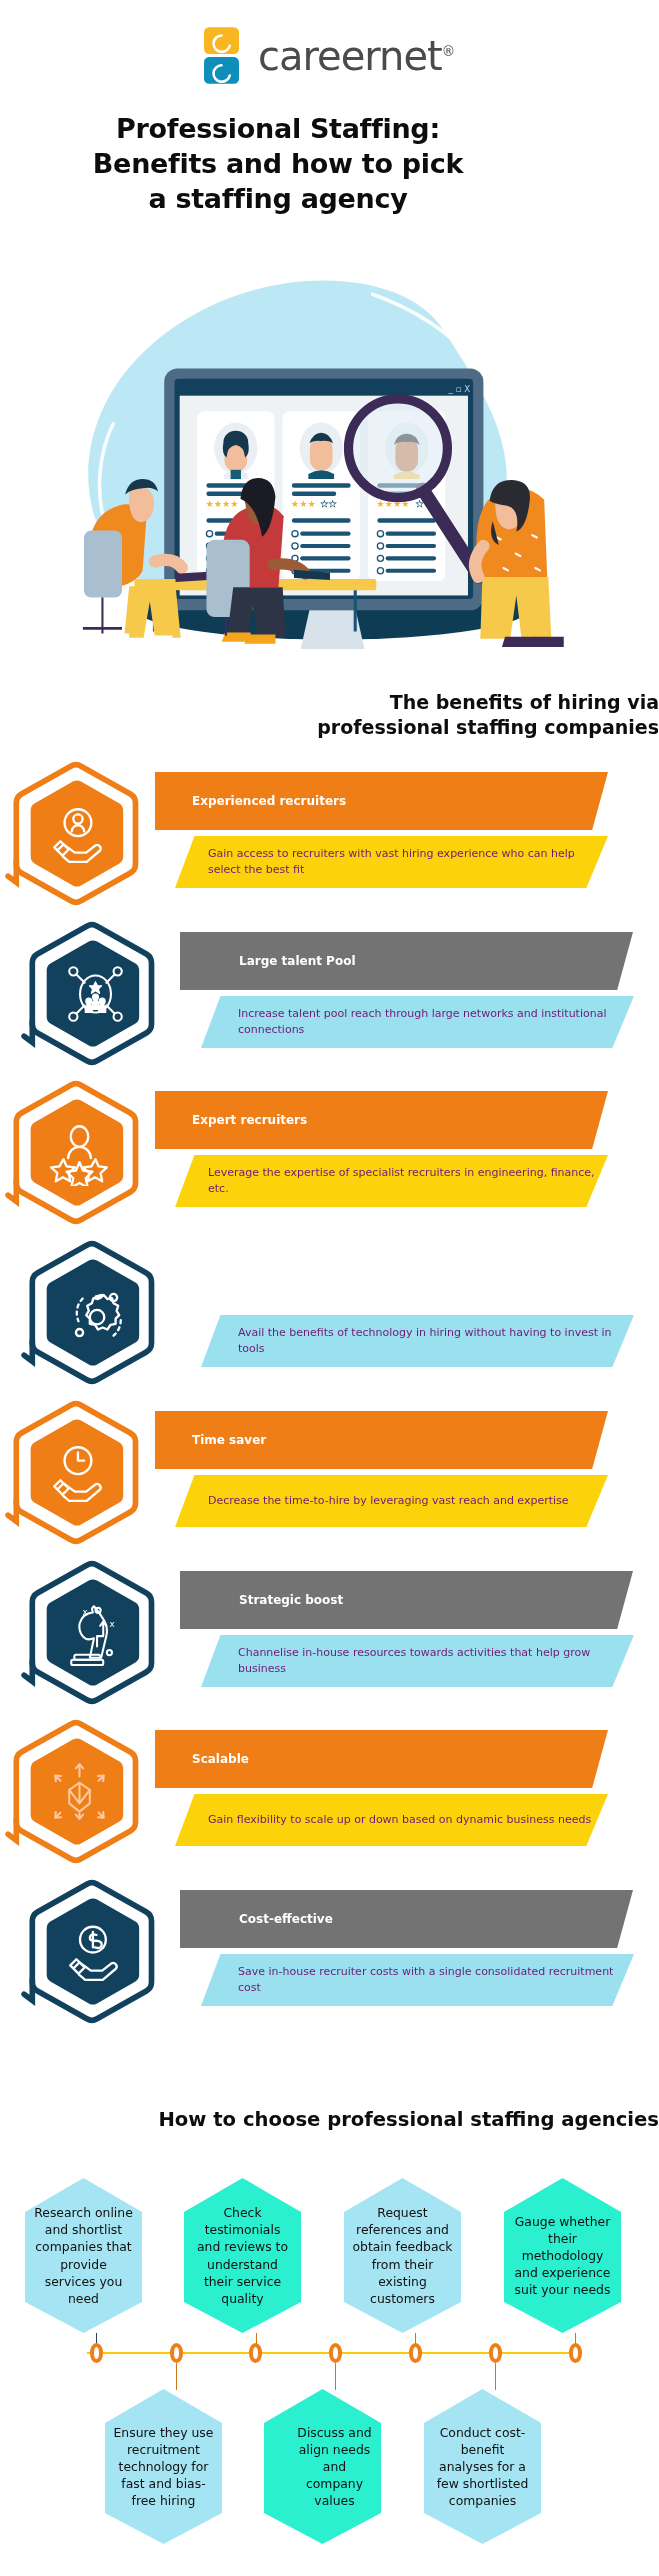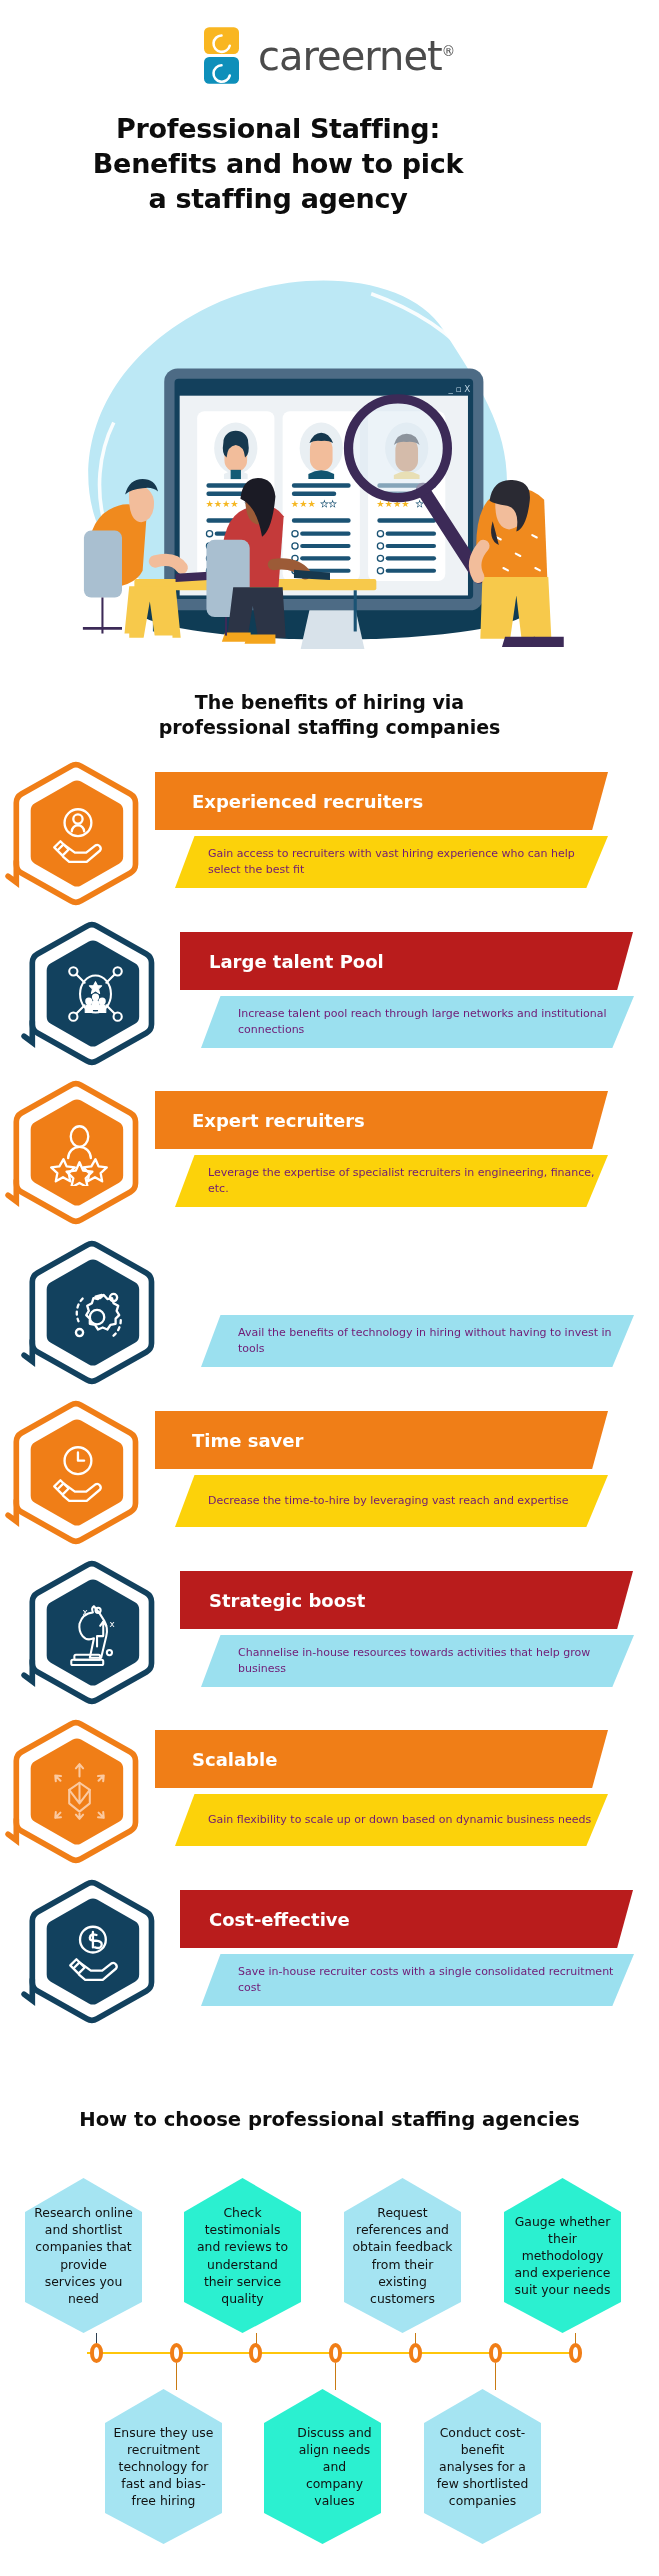--- a/index.html
+++ b/index.html
@@ -39,21 +39,21 @@
     font-size:27px;line-height:1.30;font-weight:700;color:#0d0d0d;
     letter-spacing:-0.3px;
   }
 
   
   .hero{position:absolute;left:52px;top:268px;width:556px;height:381px;}
   .hero svg{display:block;}
 
   
   .sec-title{
-    position:absolute;left:0;width:659px;text-align:center;
+    position:absolute;left:0;width:659px;text-align:right;
     font-family:"DejaVu Sans", sans-serif;
     font-size:19px;line-height:1.33;font-weight:700;color:#0d0d0d;
   }
   #benefits-title{top:690px;}
   #choose-title{top:2107px;font-size:19.6px;}
 
   
   .benefit-row{position:absolute;left:0;width:659px;height:165px;}
   .badge{
     position:absolute;top:12.4px;width:149px;height:149px;
@@ -65,21 +65,21 @@
     pointer-events:none;
   }
   .icon-layer svg{display:block;}
 
   .banner-title{
     position:absolute;
     height:58px;
     display:flex;align-items:center;
     color:#ffffff;
     font-family:"DejaVu Sans", sans-serif;
-    font-size:18px;font-weight:600;
+    font-size:12px;font-weight:600;
     box-sizing:border-box;
   }
   .banner-desc{
     position:absolute;
     height:52px;
     display:flex;align-items:center;
     color:#701a75;
     font-family:"DejaVu Sans", sans-serif;
     font-size:11px;font-weight:400;line-height:1.42;
     box-sizing:border-box;
@@ -95,23 +95,23 @@
   .v-orange .banner-desc{
     background:#FCD20A;
     left:175px;top:89px;width:433px;
     padding-left:33px;
     clip-path:polygon(4.5% 0, 100% 0, 95% 100%, 0 100%);
   }
   
   .v-navy .badge{left:20.6px;}
   .v-orange .badge{left:5.2px;}
   .v-navy .banner-title{
-    background:#b91c1c;
+    background:#737373;
     left:180px;top:25px;width:453px;
-    padding-left:29px;
+    padding-left:59px;
     clip-path:polygon(0 0, 100% 0, 96.5% 100%, 0 100%);
   }
   .v-navy .banner-desc{
     background:#9BE0EF;
     left:201px;top:89px;width:433px;
     padding-left:37px;
     clip-path:polygon(4.5% 0, 100% 0, 95% 100%, 0 100%);
   }
   .pin{
     position:absolute;width:117px;

